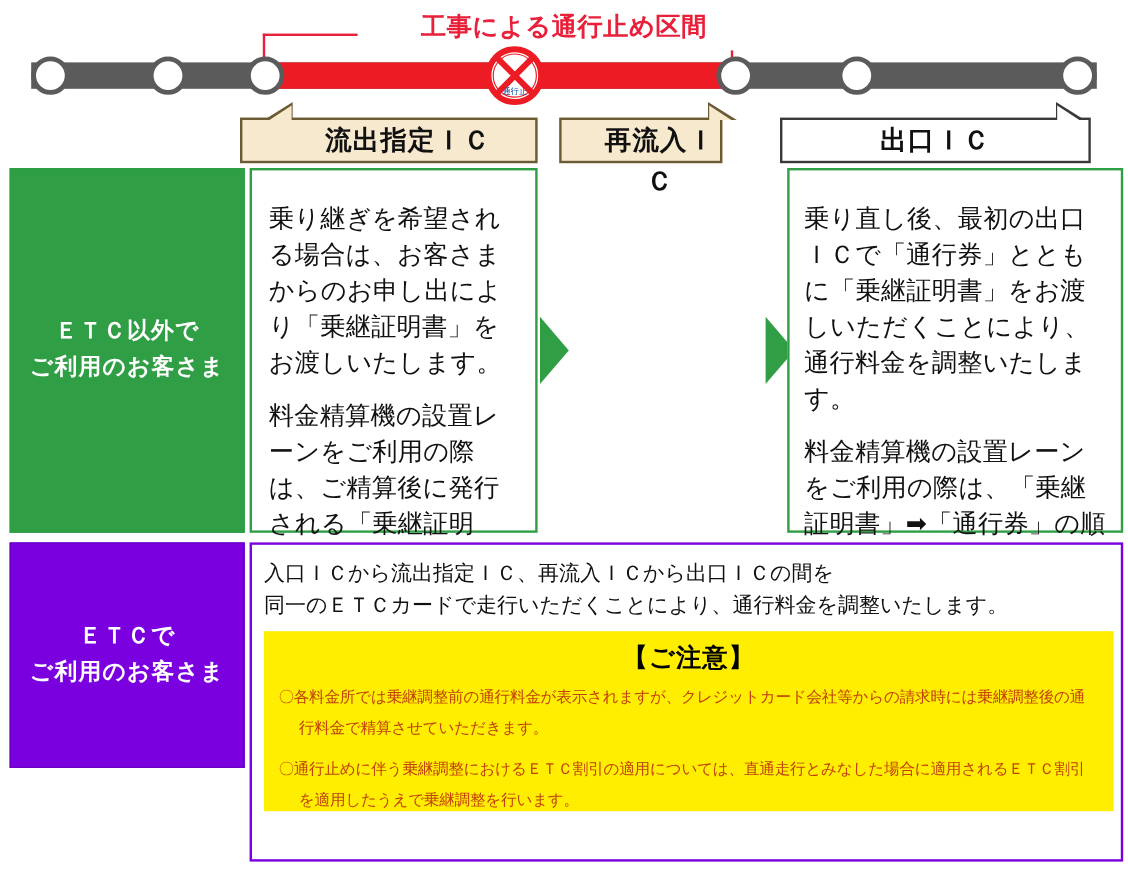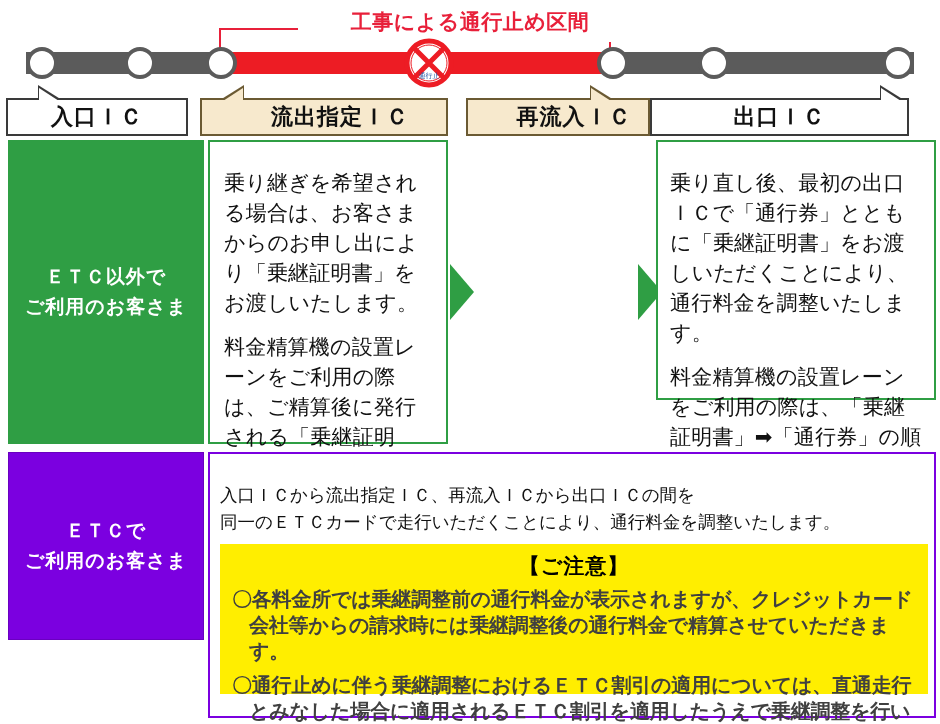--- a/index.html
+++ b/index.html
@@ -198,23 +198,23 @@
     box-sizing: border-box;
   }
   .notice-title {
     text-align: center;
     font-size: 21px;
     font-weight: bold;
     color: #000000;
     letter-spacing: 1px;
   }
   .notice-item {
-    font-size: 20px;
-    font-weight: bold;
-    color: #404040;
+    font-size: 13px;
+    font-weight: normal;
+    color: #c2410c;
     line-height: 26px;
     text-indent: -17px;
     padding-left: 17px;
     letter-spacing: -0.2px;
   }
 </style>
 </head>
 <body>
 
 <div id="page">
@@ -235,31 +235,27 @@
     <div class="node" style="left:698px;"></div>
     <div class="node" style="left:882px;"></div>
 
     <svg class="noentry" viewBox="0 0 50 50">
       <circle cx="25" cy="25" r="22" fill="#ffffff" stroke="#ed1c24" stroke-width="5"></circle>
       <circle cx="25" cy="25" r="18" fill="#ffffff" stroke="#ed1c24" stroke-width="1"></circle>
       <path d="M10 10 L40 40 M40 10 L10 40" stroke="#ed1c24" stroke-width="5" fill="none"></path>
       <text x="25" y="40" font-size="7" fill="#1b4fa0" text-anchor="middle" font-family="'Liberation Sans', sans-serif">通行止</text>
     </svg>
 
-    <div class="callout" style="left:6px; top:98px; width:182px;">
-      <span class="tail flip" style="left:30px;"></span>
-      <span>入口ＩＣ</span>
-    </div>
 
     <div class="callout tan" style="left:200px; top:98px; width:248px;">
       <span class="tail" style="left:18px;"></span>
       <span>流出指定ＩＣ</span>
     </div>
 
-    <div class="callout tan" style="left:466px; top:98px; width:184px;">
+    <div class="callout tan" style="left:466px; top:98px; width:136px;">
       <span class="tail flip" style="left:122px;"></span>
       <span>再流入ＩＣ</span>
     </div>
 
     <div class="callout" style="left:650px; top:98px; width:259px;">
       <span class="tail flip" style="left:228px;"></span>
       <span>出口ＩＣ</span>
     </div>
   </div>
 
@@ -277,35 +273,35 @@
         <p>乗り継ぎを希望される場合は、お客さまからのお申し出により「乗継証明書」をお渡しいたします。</p>
         <p>料金精算機の設置レーンをご利用の際は、ご精算後に発行される「乗継証明書」をお取りください。</p>
       </div>
     </div>
 
     <div class="arrow-green" style="left:442px; top:124px;"></div>
 
 
     <div class="arrow-green" style="left:630px; top:124px;"></div>
 
-    <div class="panel green-border" style="left:648px; top:0; width:280px; height:260px; padding:26px 12px 0 12px;">
+    <div class="panel green-border" style="left:648px; top:0; width:280px; height:304px; padding:26px 12px 0 12px;">
       <div class="panel-text">
         <p>乗り直し後、最初の出口ＩＣで「通行券」とともに「乗継証明書」をお渡しいただくことにより、通行料金を調整いたします。</p>
         <p>料金精算機の設置レーンをご利用の際は、「乗継証明書」➡「通行券」の順で精算機に入れてご精算ください。</p>
       </div>
     </div>
 
     <div class="rowlabel purple">
       <div>
         <div>ＥＴＣで</div>
         <div>ご利用のお客さま</div>
       </div>
     </div>
 
-    <div class="panel purple-border" style="left:200px; top:312px; width:728px; height:266px; padding:28px 10px 0 10px;">
+    <div class="panel purple-border" style="left:200px; top:312px; width:728px; height:266px; padding:10px 10px 0 10px;">
 
       <div class="etc-lead">
         <div>入口ＩＣから流出指定ＩＣ、再流入ＩＣから出口ＩＣの間を</div>
         <div>同一のＥＴＣカードで走行いただくことにより、通行料金を調整いたします。</div>
       </div>
 
       <div class="notice" style="margin-top:8px; width:708px; height:150px; padding:8px 12px 0 12px;">
         <div class="notice-title">【ご注意】</div>
         <div class="notice-item" style="margin-top:6px;">〇各料金所では乗継調整前の通行料金が表示されますが、クレジットカード会社等からの請求時には乗継調整後の通行料金で精算させていただきます。</div>
         <div class="notice-item" style="margin-top:8px;">〇通行止めに伴う乗継調整におけるＥＴＣ割引の適用については、直通走行とみなした場合に適用されるＥＴＣ割引を適用したうえで乗継調整を行います。</div>

